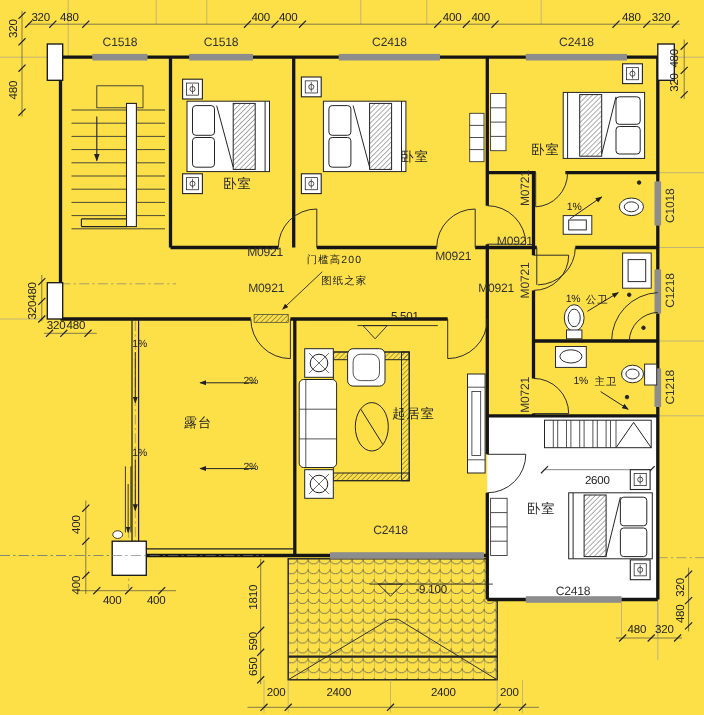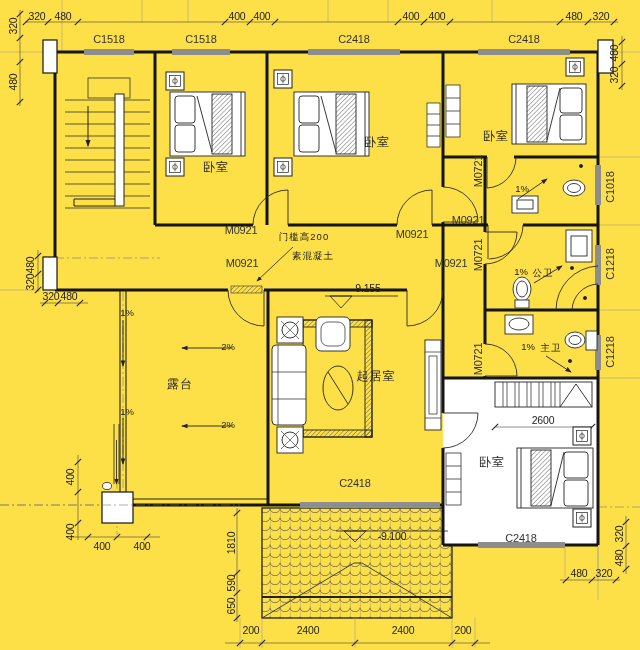--- a/index.html
+++ b/index.html
@@ -355,26 +355,26 @@
 
   <span class="lb sm" style="left:521px;top:272px">1%</span>
   <span class="lb sm" style="left:528px;top:347px">1%</span>
   <span class="lb sm" style="left:522px;top:189px">1%</span>
   <span class="lb sm" style="left:127px;top:313px">1%</span>
   <span class="lb sm" style="left:127px;top:412px">1%</span>
   <span class="lb sm" style="left:228px;top:347px">2%</span>
   <span class="lb sm" style="left:228px;top:425px">2%</span>
 
   <span class="lb cjk sm" style="left:304px;top:237px">门槛高200</span>
-  <span class="lb cjk sm" style="left:313px;top:256px">素混凝土</span>
-
-  <span class="lb" style="left:368px;top:288px">9.155</span>
+  <span class="lb cjk sm" style="left:313px;top:256px">图纸之家</span>
+
+  <span class="lb" style="left:368px;top:288px">5.501</span>
   <span class="lb" style="left:392px;top:536px">-9.100</span>
 
-  <span class="lb" style="left:543px;top:420px">2600</span>
+  <span class="lb" style="left:543px;top:437px">2600</span>
   <span class="lb code" style="left:355px;top:483px">C2418</span>
   <span class="lb code" style="left:521px;top:538px">C2418</span>
   <span class="lb" style="left:579px;top:573px">480</span>
   <span class="lb" style="left:604px;top:573px">320</span>
   <span class="lb rot" style="left:619px;top:534px">320</span>
   <span class="lb rot" style="left:619px;top:558px">480</span>
   <span class="lb" style="left:251px;top:630px">200</span>
   <span class="lb" style="left:308px;top:630px">2400</span>
   <span class="lb" style="left:403px;top:630px">2400</span>
   <span class="lb" style="left:463px;top:630px">200</span>

